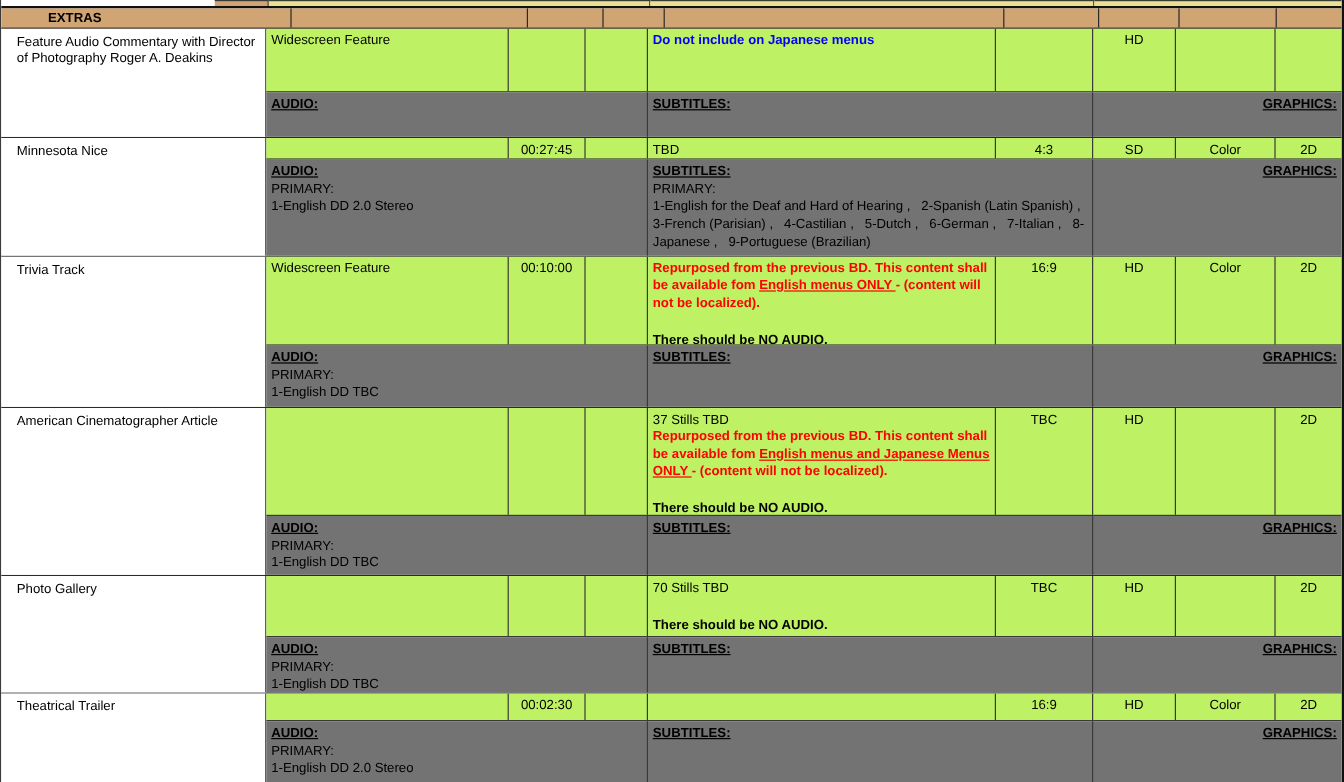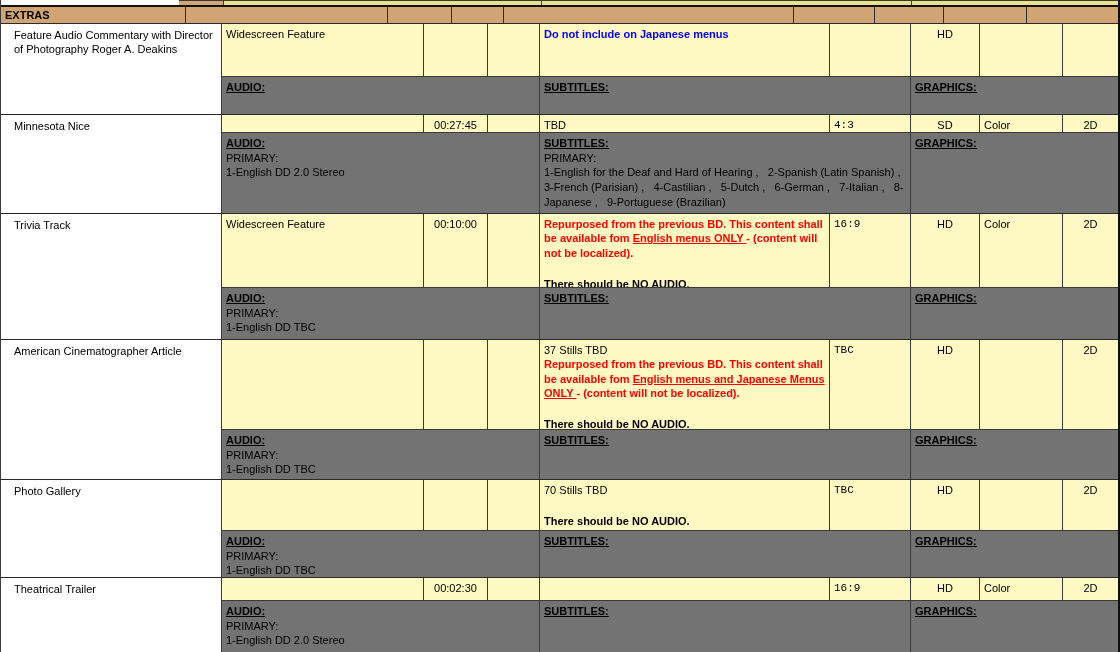--- a/index.html
+++ b/index.html
@@ -12,40 +12,40 @@
   
   .strip{display:flex;height:7px;border-bottom:2px solid #101010;box-sizing:border-box;}
   .strip .scell{box-sizing:border-box;border-right:1px solid #3a3a3a;height:100%;}
   .strip .swhite{width:178px;background:#fff;border-right:none;}
   .strip .stan{width:46px;background:#d0a473;border-top:1px solid #3a3a3a;}
   .strip .skhaki{background:#e9e18e;border-top:1px solid #3a3a3a;}
   .strip .sb{width:318px;} .strip .sc{width:371px;} .strip .sd{width:207px;border-right:none;}
   
   .hdr{display:flex;height:17px;box-sizing:border-box;border-bottom:1px solid #2a2a2a;background:#d0a473;}
   .hdr .hcell{box-sizing:border-box;border-right:1px solid #2a2a2a;height:100%;display:flex;align-items:center;}
-  .hdr .ha{width:185px;padding-left:4px;font-weight:bold;}
+  .hdr .ha{width:224px;padding-left:16px;font-weight:bold;margin-left:23px;}
   .hdr .hb{width:202px;} .hdr .hc{width:64px;} .hdr .hd{width:52px;}
   .hdr .he{width:290px;} .hdr .hf{width:81px;} .hdr .hg{width:69px;}
   .hdr .hh{width:83px;} .hdr .hi{width:55px;border-right:none;}
   
   .sec{display:flex;border-bottom:1px solid #2a2a2a;box-sizing:border-box;}
   .sec:last-child{border-bottom:none;}
   .acell{width:224px;box-sizing:border-box;border-right:1px solid #3a3a3a;
          padding:4px 4px 0 13px;background:#fff;overflow:hidden;line-height:1.3;}
   .rt{width:896px;display:flex;flex-direction:column;}
-  .wrow{display:flex;height:var(--hw);box-sizing:border-box;border-bottom:1px solid #3a3a3a;background:#fef9c3;}
+  .wrow{display:flex;height:var(--hw);box-sizing:border-box;border-bottom:1px solid #3a3a3a;background:#bef264;}
   .wrow .cell{box-sizing:border-box;border-right:1px solid #3a3a3a;height:100%;
               padding:3px 4px 0 4px;overflow:hidden;line-height:1.3;}
   .cb{width:202px;} .cc{width:64px;text-align:center;} .cd{width:52px;}
-  .ce{width:290px;} .cf{width:81px;text-align:left;font-family:Liberation Mono, monospace;} .cg{width:69px;text-align:center;}
-  .ch{width:83px;text-align:left;} .ci{width:55px;text-align:center;border-right:none !important;}
+  .ce{width:290px;} .cf{width:81px;text-align:center;} .cg{width:69px;text-align:center;}
+  .ch{width:83px;text-align:center;} .ci{width:55px;text-align:center;border-right:none !important;}
   .krow{display:flex;height:var(--hk);box-sizing:border-box;background:#737373;}
   .kcell{box-sizing:border-box;border-right:1px solid #3a3a3a;height:100%;
          padding:3px 4px 0 4px;overflow:hidden;line-height:1.34;}
-  .ka{width:318px;} .ks{width:371px;} .kg{width:207px;border-right:none;}
+  .ka{width:318px;} .ks{width:371px;} .kg{width:207px;border-right:none;text-align:right;}
   
   .klabel{font-weight:bold;text-decoration:underline;}
   .kline{white-space:pre-wrap;}
   .note-blue{color:#0000ff;font-weight:bold;}
   .note-red{color:#ff0000;font-weight:bold;}
   .note-red .u{text-decoration:underline;text-align:right;}
   .note-noaudio{font-weight:bold;}
   .note-noaudio:not(:empty){margin-top:17px;}
   .ce div:empty{display:none;}
   .kcell div:empty{display:none;}

